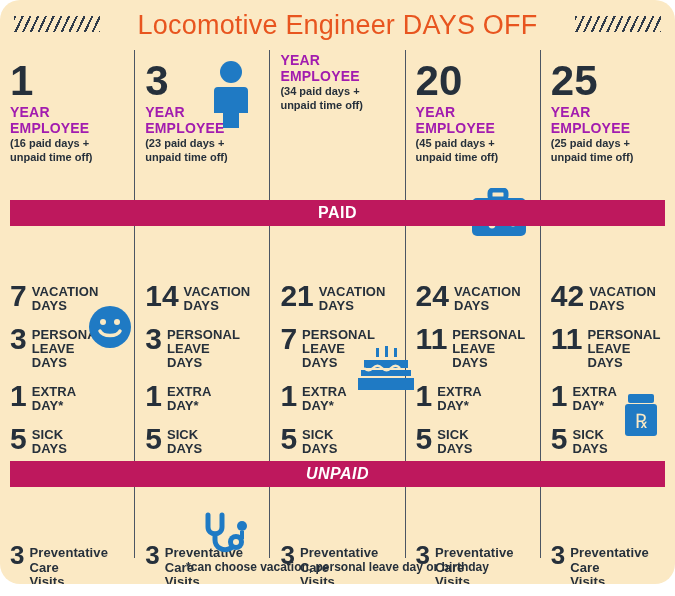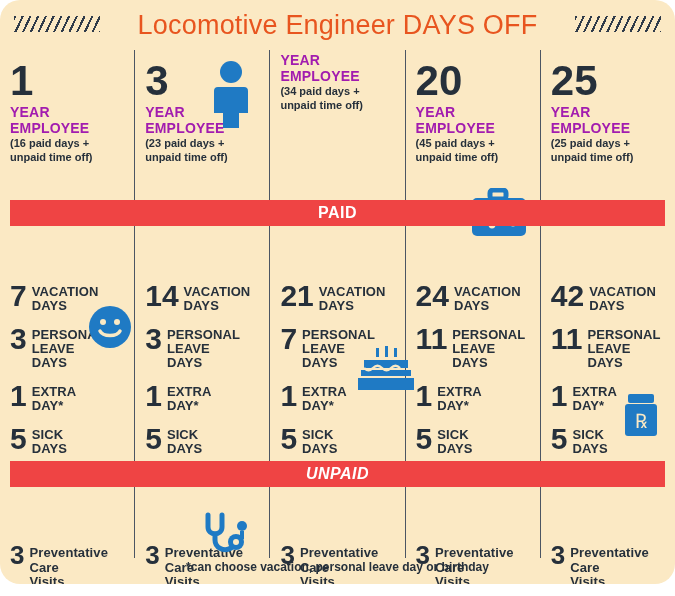--- a/index.html
+++ b/index.html
@@ -85,21 +85,21 @@
     line-height: 1.3;
     margin-top: 0;
   }
 
   
   .banner {
     position: absolute;
     left: 10px;
     right: 10px;
     height: 26px;
-    background: #ef4444;
+    background: #be185d;
     color: #ffffff;
     font-size: 16px;
     font-weight: bold;
     letter-spacing: .5px;
     display: flex;
     align-items: center;
     justify-content: center;
     z-index: 6;
   }
   #banner-paid   { top: 200px; }

